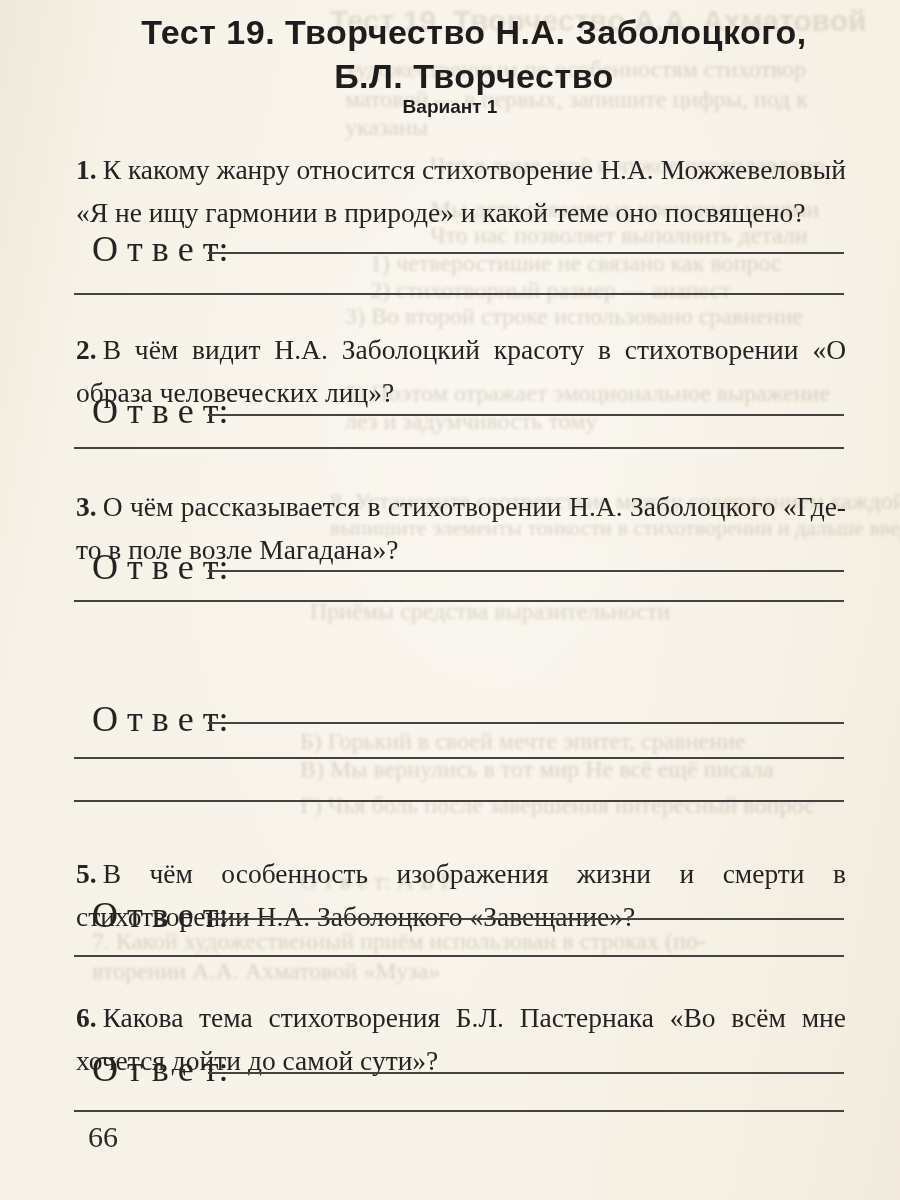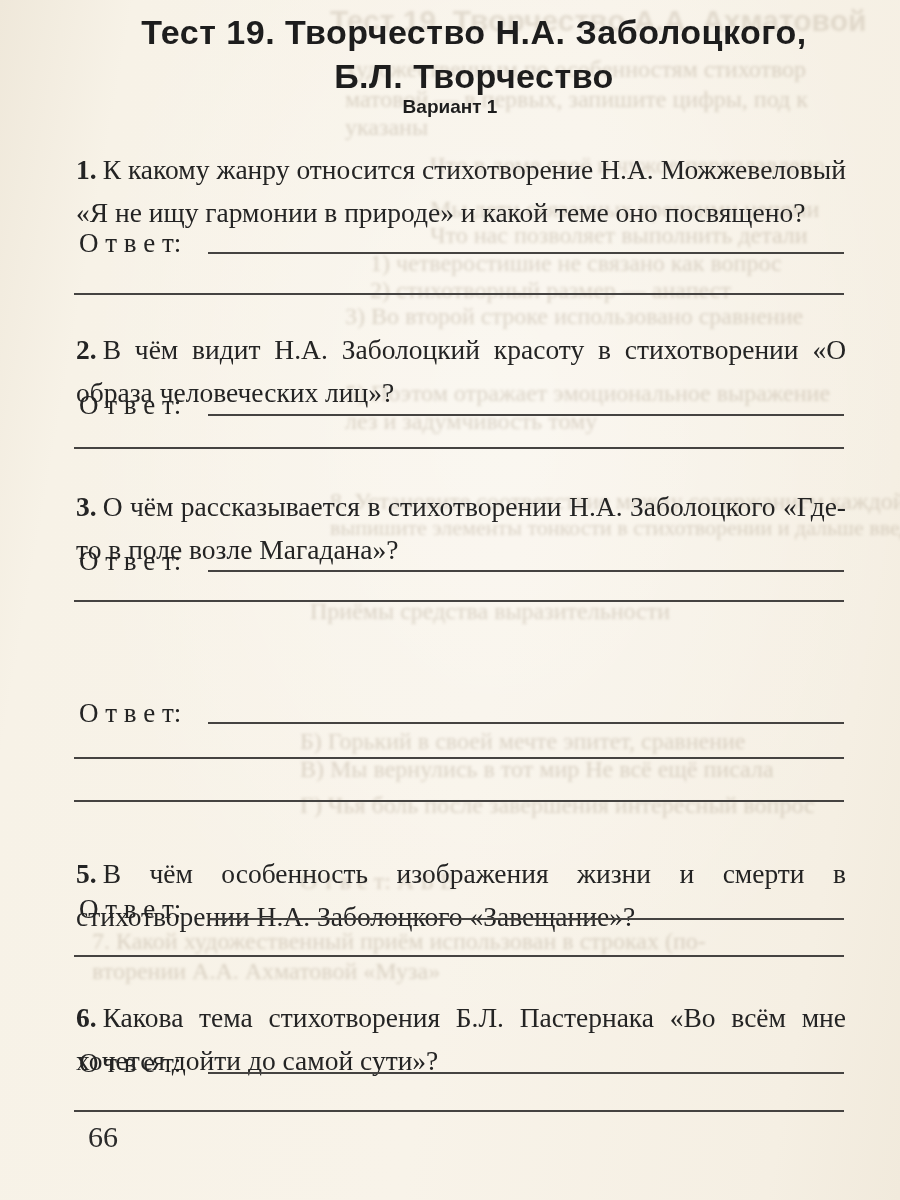--- a/index.html
+++ b/index.html
@@ -41,22 +41,22 @@
     font-weight:700;font-size:19px;color:#1d1d1d;
   }
   .q{
     position:absolute;left:76px;width:770px;
     font-size:27.5px;line-height:43px;
     text-align:justify;
     color:#242424;
   }
   .qnum{font-weight:bold;margin-right:6px;}
   .anslbl{
-    position:absolute;left:79px;
-    font-size:27px;color:#242424;
+    position:absolute;left:92px;
+    font-size:36px;color:#242424;
     white-space:nowrap;
   }
   .wline,.rule{
     position:absolute;
     border-bottom:2px solid #454341;
     height:0;
   }
   .wline{left:208px;right:56px;}
   .rule{left:74px;right:56px;}
   .pagenum{

